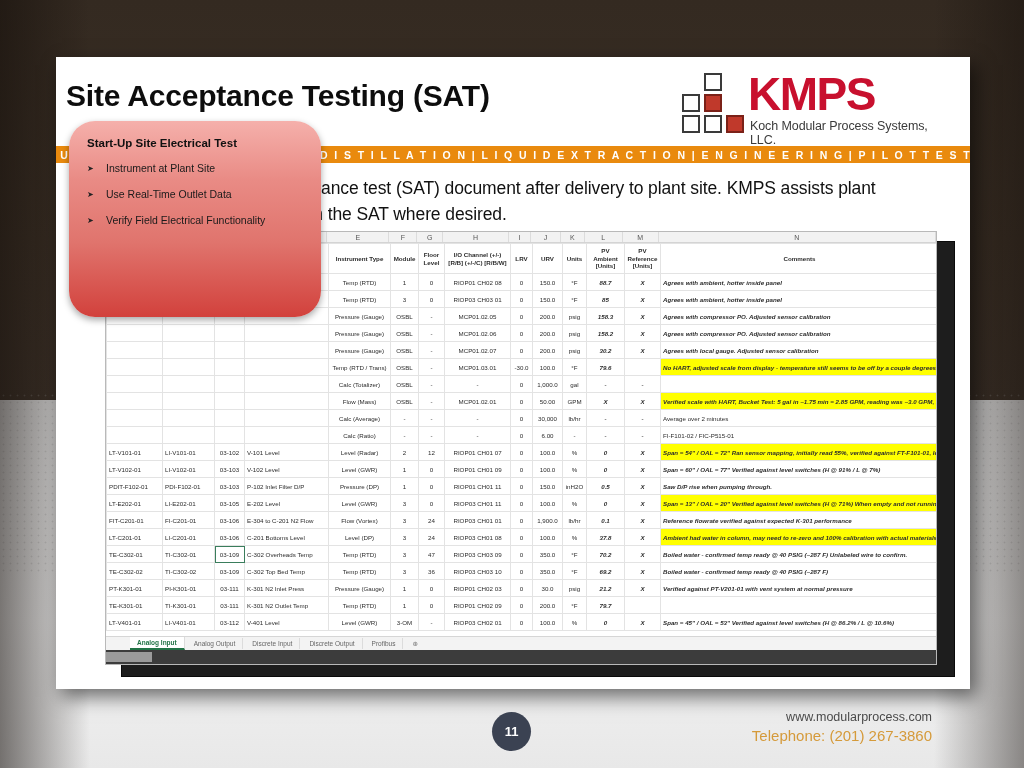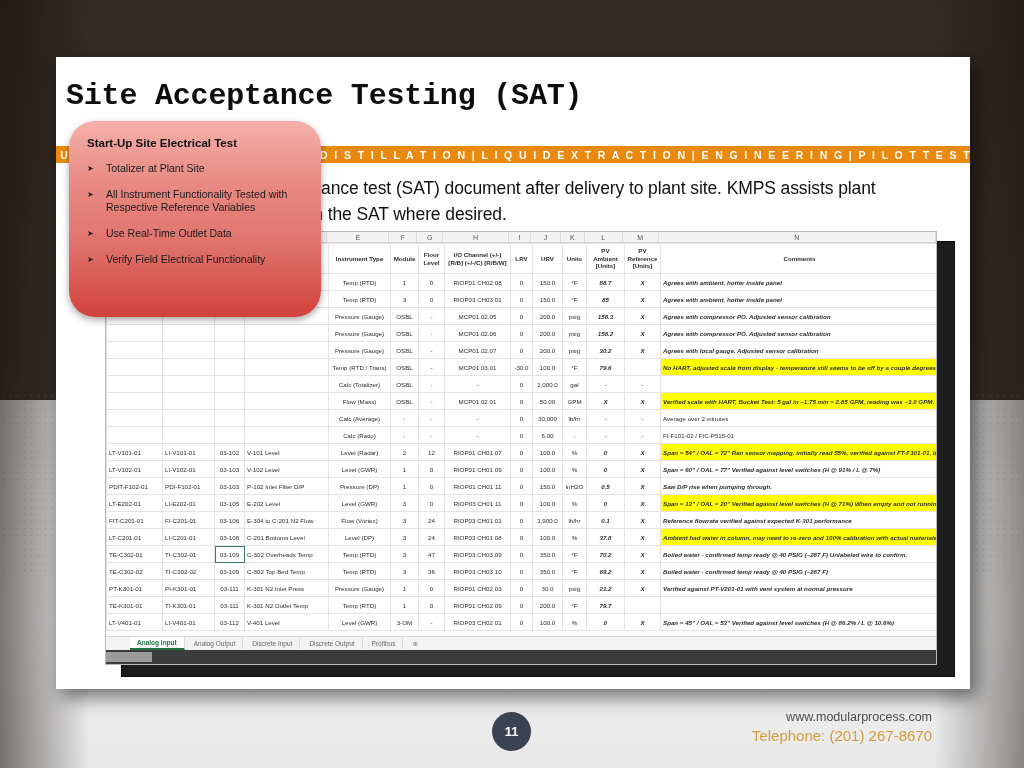--- a/index.html
+++ b/index.html
@@ -52,21 +52,20 @@
     background: #ffffff;
     box-shadow: 6px 8px 18px rgba(0,0,0,.55);
     z-index: 2;
     overflow: hidden;
   }
 
   .slide-title {
     position: absolute; left: 10px; top: 22px;
     font-size: 30px; font-weight: bold; color: #0d0d0d;
     letter-spacing: -0.2px;
-    font-family: Liberation Mono, monospace;
   }
 
   
   .logo { position: absolute; right: 22px; top: 8px; width: 270px; height: 80px; }
   .logo-marks { position: absolute; left: 2px; top: 8px; width: 66px; height: 62px; }
   .sq { position: absolute; width: 18px; height: 18px; border: 2px solid #3a3a3a; background: #ffffff; }
   .sq.red { background: #c0392b; border-color: #7b2118; }
   .sq.s1 { left: 24px; top: 0px; }
   .sq.s2 { left: 2px;  top: 21px; }
   .sq.s3 { left: 24px; top: 21px; }
@@ -192,20 +191,32 @@
 <div class="bg-top"></div>
 <div class="bg-bottom"></div>
 <div class="bg-dots"></div>
 <div class="bg-vignette-l"></div>
 <div class="bg-vignette-r"></div>
 
 <div class="slide">
 
   <div class="slide-title">Site Acceptance Testing (SAT)</div>
 
+  <div class="logo">
+    <div class="logo-marks">
+      <div class="sq s1"></div>
+      <div class="sq s2"></div>
+      <div class="sq red s3"></div>
+      <div class="sq s4"></div>
+      <div class="sq s5"></div>
+      <div class="sq red s6"></div>
+    </div>
+    <div class="logo-word">KMPS</div>
+    <div class="logo-sub">Koch Modular Process Systems, LLC.</div>
+  </div>
 
   <div class="orange-bar">
     <span>M O D U L A R   P R O C E S S   S Y S T E M S   |   D I S T I L L A T I O N   |   L I Q U I D   E X T R A C T I O N   |   E N G I N E E R I N G   |   P I L O T   T E S T I N G</span>
   </div>
 
   <div class="lead">KMPS provides a site acceptance test (SAT) document after delivery to plant site.  KMPS assists plant engineers and operators with the SAT where desired.</div>
 
   <div class="sheet-shadow"></div>
 
   <div class="sheet">
@@ -592,26 +603,25 @@
         <div class="tab plus">⊕</div>
       </div>
     <div class="hscroll">
       <div class="thumb"></div>
     </div>
   </div>
 
   <div class="callout">
     <h4>Start-Up Site Electrical Test</h4>
     <ul>
-        <li>Totalizer at Plant Site</li>
-        <li>All Instrument Functionality Tested with Respective Reference Variables</li>
+        <li>Instrument at Plant Site</li>
         <li>Use Real-Time Outlet Data</li>
         <li>Verify Field Electrical Functionality</li>
       </ul>
   </div>
 
 </div>
 
 <div class="page-badge">11</div>
 <div class="footer-right">
   <div class="site">www.modularprocess.com</div>
-  <div class="tel">Telephone: (201) 267-8670</div>
+  <div class="tel">Telephone: (201) 267-3860</div>
 </div>
 
 </body></html>

